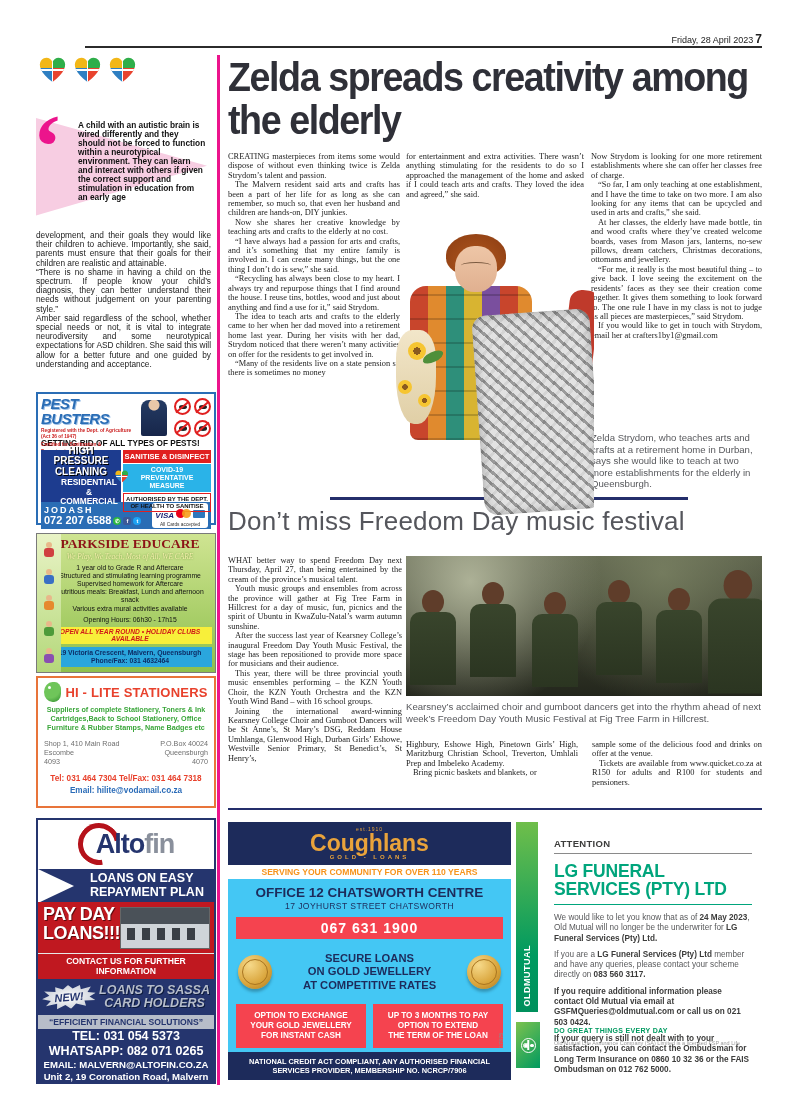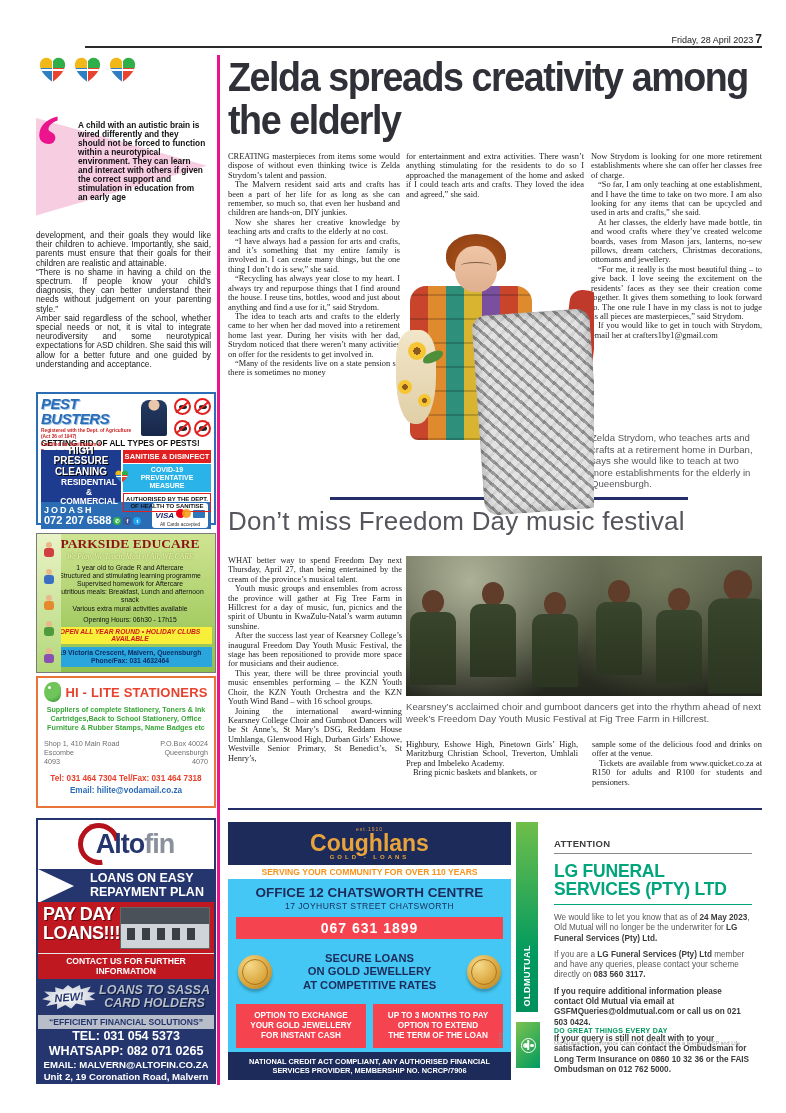--- a/index.html
+++ b/index.html
@@ -409,21 +409,21 @@
       <div class="af-ad">Unit 2, 19 Coronation Road, Malvern</div>
     </div>
   </div>
 
   <div class="headline1">Zelda spreads creativity among the elderly</div>
   <div id="a1c1" class="article-col">
       <p>CREATING masterpieces from items some would dispose of without even thinking twice is Zelda Strydom’s talent and passion.</p>
       <p>The Malvern resident said arts and crafts has been a part of her life for as long as she can remember, so much so, that even her husband and children are hands-on, DIY junkies.</p>
       <p>Now she shares her creative knowledge by teaching arts and crafts to the elderly at no cost.</p>
       <p>“I have always had a passion for arts and crafts, and it’s something that my entire family is involved in. I can create many things, but the one thing I don’t do is sew,” she said.</p>
-      <p>“Recycling has always year close to my heart. I always try and repurpose things that I find around the house. I reuse tins, bottles, wood and just about anything and find a use for it,” said Strydom.</p>
+      <p>“Recycling has always been close to my heart. I always try and repurpose things that I find around the house. I reuse tins, bottles, wood and just about anything and find a use for it,” said Strydom.</p>
       <p>The idea to teach arts and crafts to the elderly came to her when her dad moved into a retirement home last year. During her visits with her dad, Strydom noticed that there weren’t many activities on offer for the residents to get involved in.</p>
       <p>“Many of the residents live on a state pension so there is sometimes no money</p>
     </div>
   <div id="a1c2" class="article-col">
       <p>for entertainment and extra activities. There wasn’t anything stimulating for the residents to do so I approached the management of the home and asked if I could teach arts and crafts. They loved the idea and agreed,” she said.</p>
     </div>
   <div id="a1c3" class="article-col">
       <p>Now Strydom is looking for one more retirement establishments where she can offer her classes free of charge.</p>
       <p>“So far, I am only teaching at one establishment, and I have the time to take on two more. I am also looking for any items that can be upcycled and used in arts and crafts,” she said.</p>
       <p>At her classes, the elderly have made bottle, tin and wood crafts where they’ve created welcome boards, vases from Mason jars, lanterns, no-sew pillows, dream catchers, Christmas decorations, ottomans and jewellery.</p>
@@ -479,21 +479,21 @@
   <div class="ad-coughlans">
     <div class="cg-head">
       <div class="cg-est">est.1910</div>
       <div class="cg-logo">Coughlans</div>
       <div class="cg-sub">GOLD - LOANS</div>
     </div>
     <div class="cg-serving">SERVING YOUR COMMUNITY FOR OVER 110 YEARS</div>
     <div class="cg-body">
       <div class="cg-office">OFFICE 12 CHATSWORTH CENTRE</div>
       <div class="cg-street">17 JOYHURST STREET CHATSWORTH</div>
-      <div class="cg-phone">067 631 1899</div>
+      <div class="cg-phone">067 631 1900</div>
       <div class="cg-secure">
         <div class="coin coin-l"></div>
         <div class="coin coin-r"></div>
         <div>
             <div>SECURE LOANS</div>
             <div>ON GOLD JEWELLERY</div>
             <div>AT COMPETITIVE RATES</div>
           </div>
       </div>
       <div class="cg-boxes">

